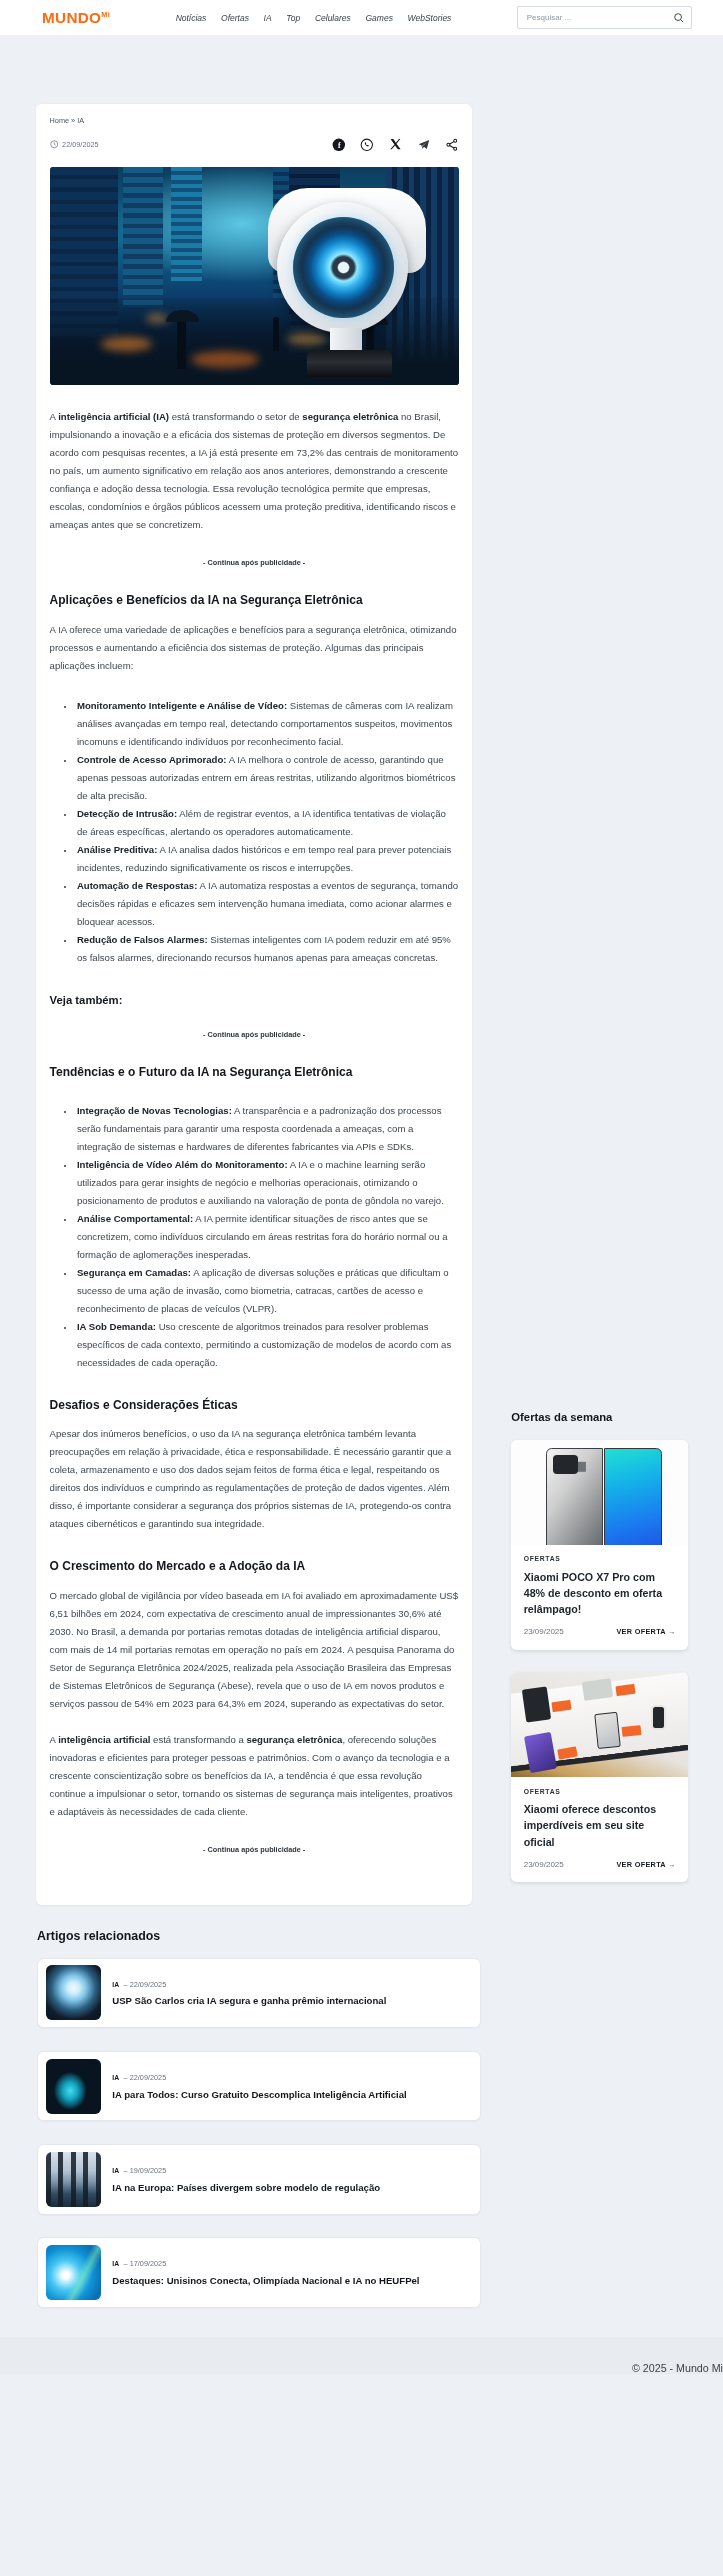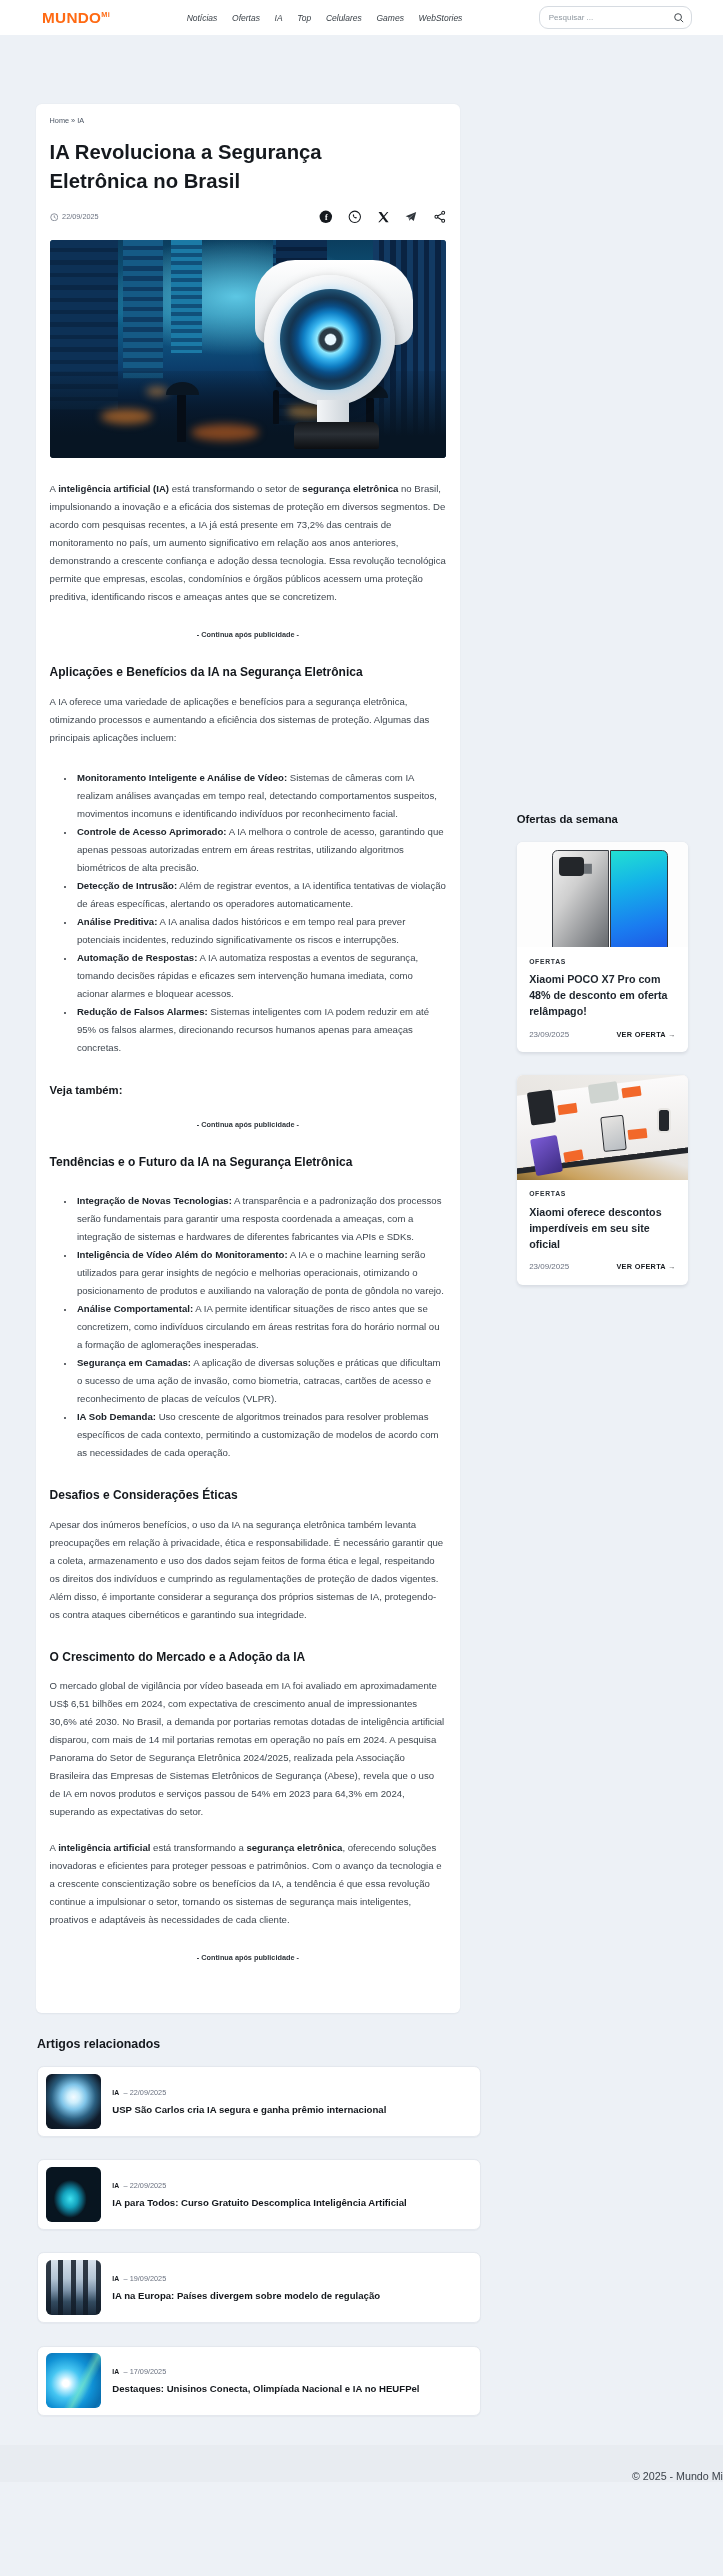--- a/index.html
+++ b/index.html
@@ -11,29 +11,29 @@
     color:#3f4750;
   }
   
   .topbar { background:#fff; height:35px; display:flex; align-items:center;
     justify-content:space-between; padding:0 31px 0 42px; }
   .logo { font-size:15.3px; font-weight:800; color:#ff6a13; letter-spacing:0.3px;
     text-decoration:none; cursor:pointer; }
   .logo sup { font-size:7.3px; font-weight:800; }
   .mainnav { display:flex; gap:14.7px;font-style:italic; }
   .mainnav span { font-size:8.5px; color:#3a4148; cursor:pointer; }
-  .searchbox { width:153px; height:22.6px; border:0.6px solid #d6dbe1; border-radius:9px;
+  .searchbox { width:175px; height:22.6px; border:0.6px solid #d6dbe1; border-radius:2px;
     background:#fff; display:flex; align-items:center; padding:0 6.8px; }
   .searchbox input { border:0; outline:0; flex:1; font-size:8px; color:#3a4148;
     font-family:"Liberation Sans", sans-serif; background:transparent; }
   .searchbox input::placeholder { color:#8e979f; }
   .searchbox svg { flex:0 0 auto; }
 
   
-  .layout { display:flex; align-items:center; gap:57px; padding:69px 35px 0 36px; }
+  .layout { display:flex; align-items:flex-end; gap:39px; padding:69px 35px 0 36px; }
   .article-card { width:437px; background:#fff; border-radius:5.7px;
     padding:12.4px 13.6px 27px; box-shadow:0 0.6px 1.7px rgba(20,30,50,.06); }
   .sidebar { width:177px; }
 
   
   .breadcrumb { font-size:7.3px; color:#4b5563; margin:0 0 12.4px; }
   h1.title { font-size:20.3px; line-height:1.42; color:#15191e; margin:0 0 14.7px;
     font-weight:bold; max-width:362px; }
   .meta-row { display:flex; justify-content:space-between; align-items:center; margin:0 0 16px; }
   .meta-date { display:flex; align-items:center; gap:4px; font-size:7.3px; color:#6b7280; }
@@ -161,21 +161,20 @@
 
 <div class="layout">
 
   <main class="article-card">
     <div class="breadcrumb">
       <span>Home</span>
       <span>»</span>
       <span>IA</span>
     </div>
 
-    <h1 class="title">IA Revoluciona a Segurança Eletrônica no Brasil</h1>
 
     <div class="meta-row">
       <div class="meta-date">
         <svg width="8.5" height="8.5" viewBox="0 0 16 16">
             <circle cx="8" cy="8" r="6.6" fill="none" stroke="#6b7280" stroke-width="1.4"></circle>
             <polyline points="8,4.5 8,8 10.6,9.6" fill="none" stroke="#6b7280" stroke-width="1.4"></polyline>
           </svg>
         <span>22/09/2025</span>
       </div>
       <div class="share-row">

